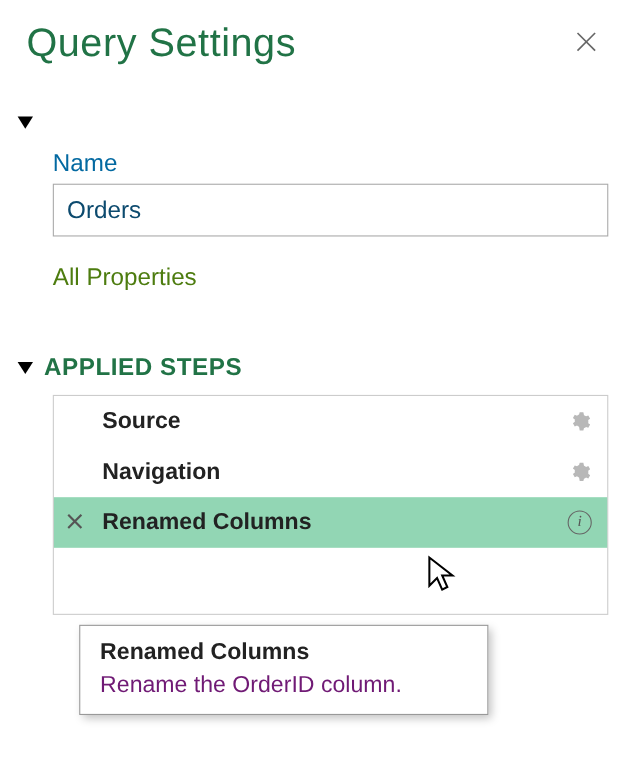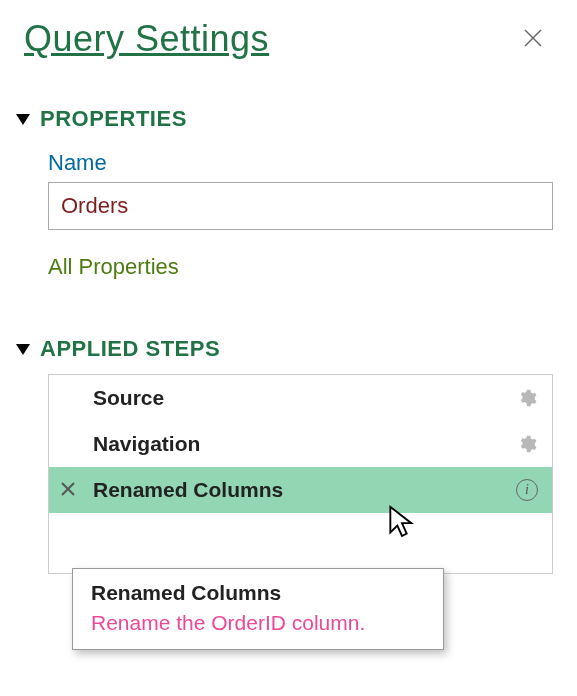--- a/index.html
+++ b/index.html
@@ -15,21 +15,20 @@
     display: flex;
     align-items: center;
     justify-content: space-between;
     margin-bottom: 46px;
   }
   .panel-title {
     font-size: 36px;
     font-weight: 300;
     color: #217346;
     letter-spacing: 0.5px;
-    text-decoration: underline;
   }
   .close-x {
     font-size: 28px;
     color: #666;
     cursor: pointer;
     font-weight: 300;
     line-height: 1;
     padding: 4px 10px;
   }
   .section-header {
@@ -54,21 +53,21 @@
     font-size: 22px;
     color: #0369a1;
     margin: 18px 0 6px 24px;
     font-weight: 400;
   }
   .name-input {
     margin-left: 24px;
     width: calc(100% - 24px);
     height: 48px;
     font-size: 22px;
-    color: #7f1d1d;
+    color: #0c4a6e;
     border: 1px solid #aaa;
     padding: 0 12px;
     font-family: inherit;
     outline: none;
   }
   .link {
     display: inline-block;
     margin: 24px 0 0 24px;
     font-size: 22px;
     color: #4d7c0f;
@@ -117,21 +116,21 @@
     position: absolute;
     left: 72px;
     top: 568px;
     background: #fff;
     border: 1px solid #999;
     padding: 12px 18px 14px 18px;
     width: 372px;
     box-shadow: 3px 4px 8px rgba(0,0,0,0.25);
   }
   .tooltip-title { font-size: 21px; font-weight: 700; color: #222; margin-bottom: 6px; }
-  .tooltip-desc { font-size: 21px; color: #ec4899; font-weight: 400; }
+  .tooltip-desc { font-size: 21px; color: #701a75; font-weight: 400; }
   .cursor-arrow {
     position: absolute;
     left: 388px; top: 504px;
     width: 28px; height: 36px;
     pointer-events: none;
   }
 </style>
 </head>
 <body>
 
@@ -142,21 +141,20 @@
     <div class="close-x">
       <svg width="20" height="20" viewBox="0 0 20 20">
           <line x1="2" y1="2" x2="18" y2="18" stroke="#666" stroke-width="1.5"></line>
           <line x1="18" y1="2" x2="2" y2="18" stroke="#666" stroke-width="1.5"></line>
         </svg>
     </div>
   </div>
 
   <div class="section-header">
     <div class="caret"></div>
-    <div class="section-title">PROPERTIES</div>
   </div>
 
   <div class="field-label">Name</div>
   <input class="name-input" type="text" value="Orders" style="">
 
   <div class="link">All Properties</div>
 
   <div class="steps-section">
     <div class="section-header">
       <div class="caret"></div>

